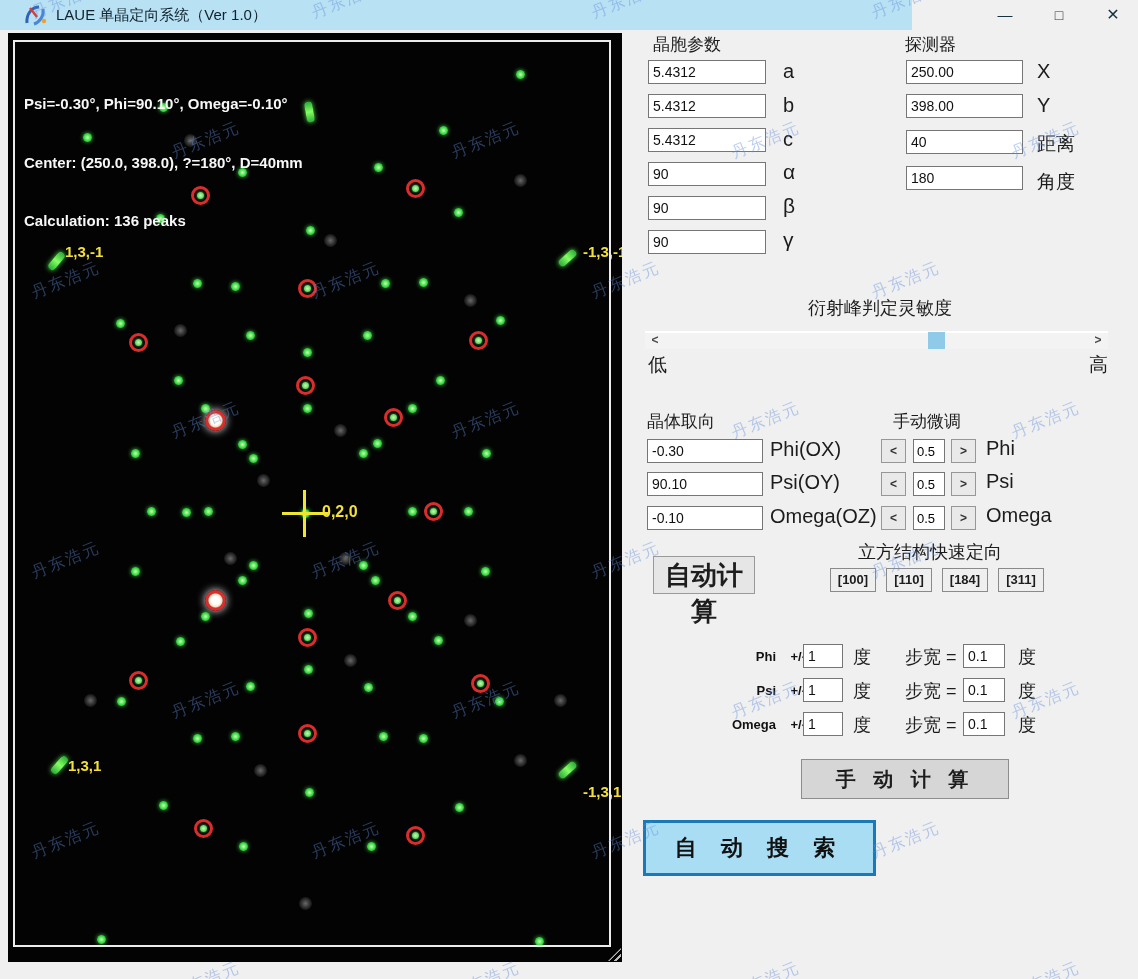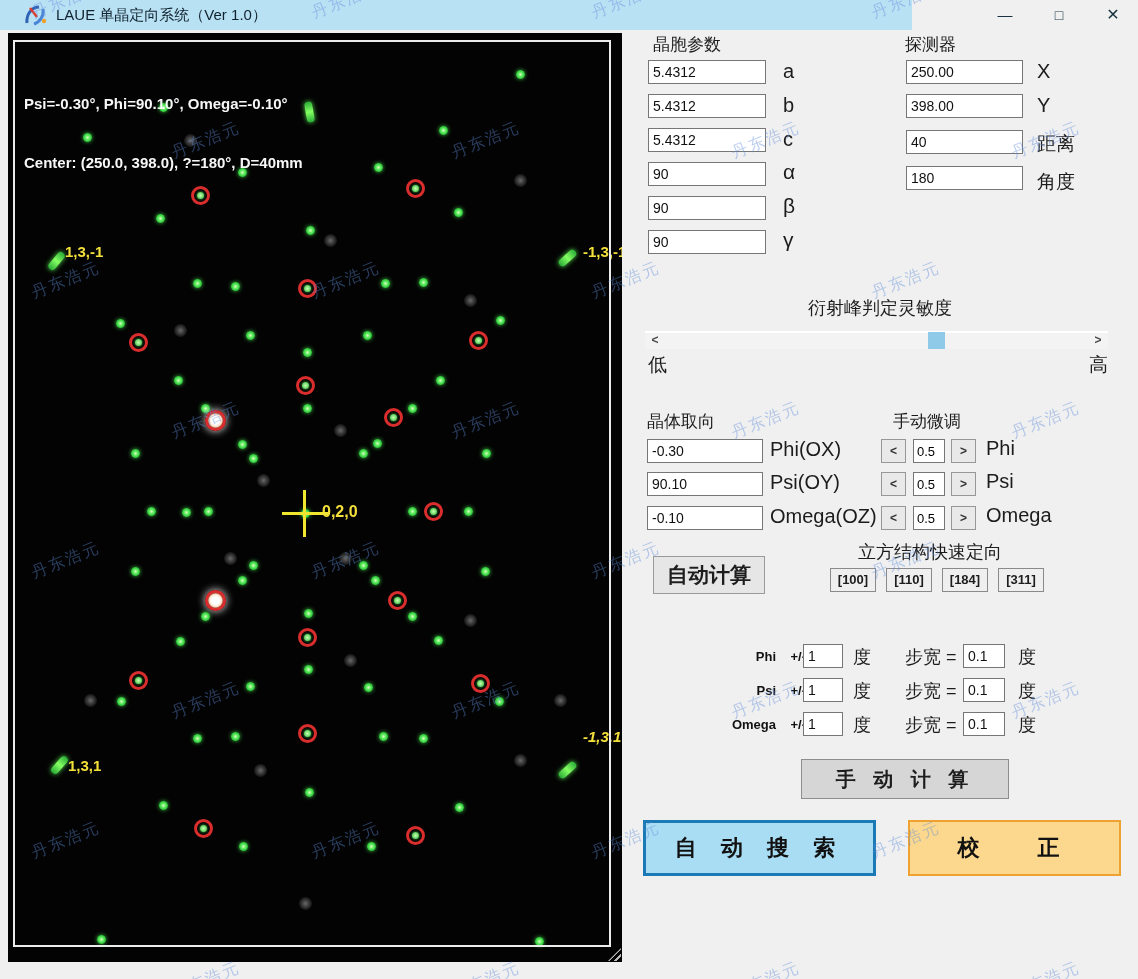--- a/index.html
+++ b/index.html
@@ -57,21 +57,21 @@
   .slider .thumb { position:absolute; left:283px; top:2px; width:17px; height:17px; background:#8fcbe9; z-index:2; }
   .slider-low  { position:absolute; left:648px; top:352px; font-size:19px; color:#1c1c1c; }
   .slider-high { position:absolute; left:1089px; top:352px; font-size:19px; color:#1c1c1c; }
 
   
   .mini-btn { position:absolute; width:25px; height:24px; background:#e9e9e9; border:1px solid #979797; font-size:12px; font-weight:bold;
               color:#333; text-align:center; line-height:22px; cursor:default; }
   .step-field { position:absolute; width:32px; height:24px; border:1px solid #767676; background:#fff; font-size:13px; padding:0 3px; }
 
   .btn { position:absolute; background:#e6e6e6; border:1px solid #9a9a9a; color:#1d1d1d; text-align:center; cursor:default; }
-  .btn-autocalc { left:653px; top:556px; width:112px; height:38px; font-size:21px; font-weight:600; line-height:36px; }
+  .btn-autocalc { left:653px; top:556px; width:102px; height:38px; font-size:26px; font-weight:600; line-height:36px; }
   .cubic-btn { position:absolute; top:568px; width:46px; height:24px; background:#efefef; border:1px solid #8a8a8a;
                font-size:13px; font-weight:bold; text-align:center; line-height:22px; color:#1d1d1d; cursor:default; }
   .scan-label { position:absolute; font-size:13px; font-weight:bold; color:#111; text-align:right; width:70px; }
   .deg-label { position:absolute; font-size:18px; color:#1c1c1c; }
   .btn-manual { left:801px; top:759px; width:208px; height:40px; background:#d6d6d6; border:1px solid #8d8d8d;
                 font-size:20px; font-weight:600; line-height:38px; letter-spacing:6px; }
   .btn-search { left:643px; top:820px; width:233px; height:56px; background:#a9ddf4; border:3px solid #1b7ab5;
                 font-size:22px; font-weight:bold; line-height:50px; letter-spacing:9px; color:#111; }
   .btn-calib  { left:908px; top:820px; width:213px; height:56px; background:#fbd88d; border:2px solid #eda232;
                 font-size:22px; font-weight:bold; line-height:52px; letter-spacing:26px; color:#111; padding-left:14px; }
@@ -202,29 +202,30 @@
         <div class="spot d" style="left: 512px; top: 727px;"></div>
         <div class="spot d" style="left: 297px; top: 870px;"></div>
         <div class="spot d" style="left: 182px; top: 107px;"></div>
         <div class="spot d" style="left: 512px; top: 147px;"></div>
         <div class="spot d" style="left: 552px; top: 667px;"></div>
       </div>
     <div class="image-frame"></div>
     <div class="info">
       <div>Psi=-0.30°, Phi=90.10°, Omega=-0.10°</div>
       <div>Center: (250.0, 398.0), ?=180°, D=40mm</div>
+      <div>Calculation: 136 peaks</div>
     </div>
     <div class="cross v"></div>
     <div class="cross h"></div>
     <div class="center-label">0,2,0</div>
     <div>
         <div class="corner-label" style="left: 57px; top: 210px;">1,3,-1</div>
         <div class="corner-label" style="left: 575px; top: 210px;">-1,3,-1</div>
         <div class="corner-label" style="left: 60px; top: 724px;">1,3,1</div>
-        <div class="corner-label" style="left: 575px; top: 695px; font-style: italic;">-1,3,1</div>
+        <div class="corner-label" style="left: 575px; top: 750px;">-1,3,1</div>
       </div>
   </div>
   <div class="grip"></div>
 
   <div class="sec-title" style="left:653px;top:33px;text-align:right;">晶胞参数</div>
   <input class="field" style="left: 648px; top: 60px; width: 118px;" readonly="" value="5.4312">
   <div class="big-label" style="left:783px;top:60px;">a</div>
   <input class="field" style="left: 648px; top: 94px; width: 118px;" readonly="" value="5.4312">
   <div class="big-label" style="left:783px;top:94px;">b</div>
   <input class="field" style="left: 648px; top: 128px; width: 118px;" readonly="" value="5.4312">
@@ -304,21 +305,20 @@
   <div class="scan-label" style="left:706px;top:717px;">Omega</div>
   <div class="scan-label" style="left:782px;top:717px;width:24px;">+/-</div>
   <input class="field" style="left: 803px; top: 712px; width: 40px;" readonly="" value="1">
   <div class="deg-label" style="left:853px;top:713px;">度</div>
   <div class="deg-label" style="left:905px;top:713px;">步宽 =</div>
   <input class="field" style="left: 963px; top: 712px; width: 42px;" readonly="" value="0.1">
   <div class="deg-label" style="left:1018px;top:713px;">度</div>
 
   <div class="btn btn-search">自 动 搜 索</div>
   <div class="btn btn-manual">手 动 计 算</div>
-  <div class="btn btn-calib">校 正</div>
 
   <div class="wm-layer">
       <div class="wm" style="left: 30px; top: -10px;">丹东浩元</div>
       <div class="wm" style="left: 310px; top: -10px;">丹东浩元</div>
       <div class="wm" style="left: 590px; top: -10px;">丹东浩元</div>
       <div class="wm" style="left: 870px; top: -10px;">丹东浩元</div>
       <div class="wm" style="left: 170px; top: 130px;">丹东浩元</div>
       <div class="wm" style="left: 450px; top: 130px;">丹东浩元</div>
       <div class="wm" style="left: 730px; top: 130px;">丹东浩元</div>
       <div class="wm" style="left: 1010px; top: 130px;">丹东浩元</div>

